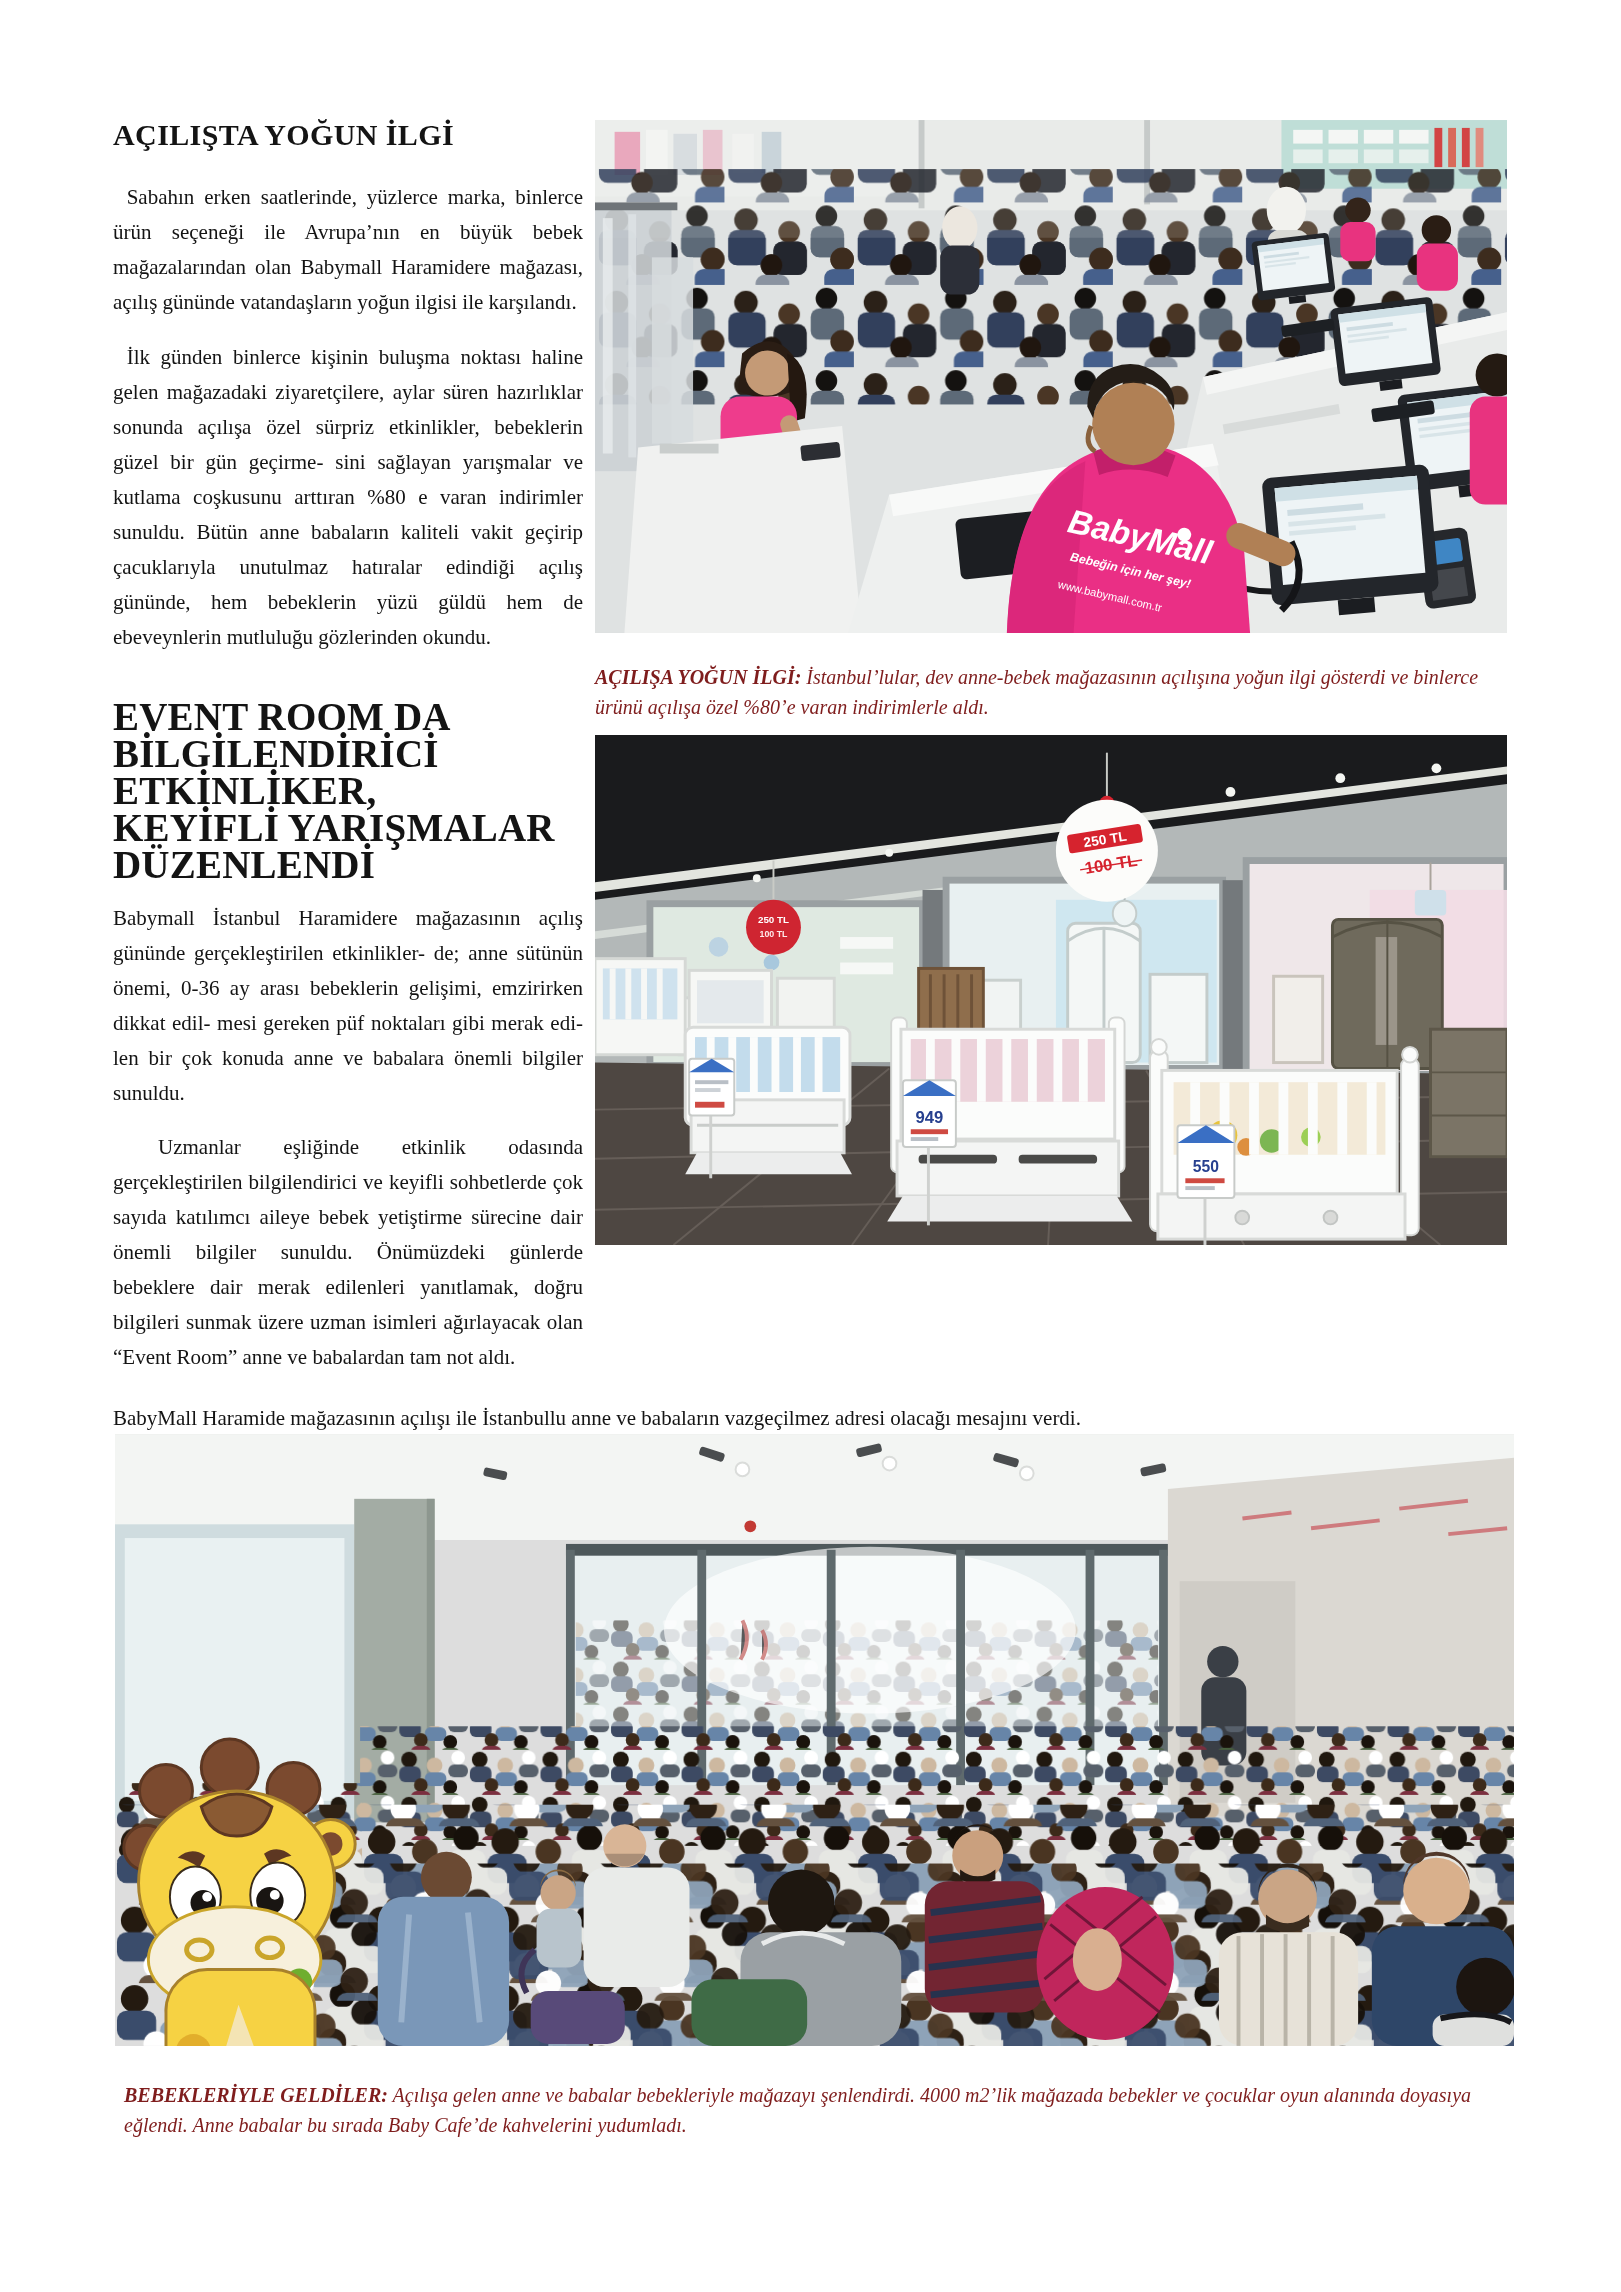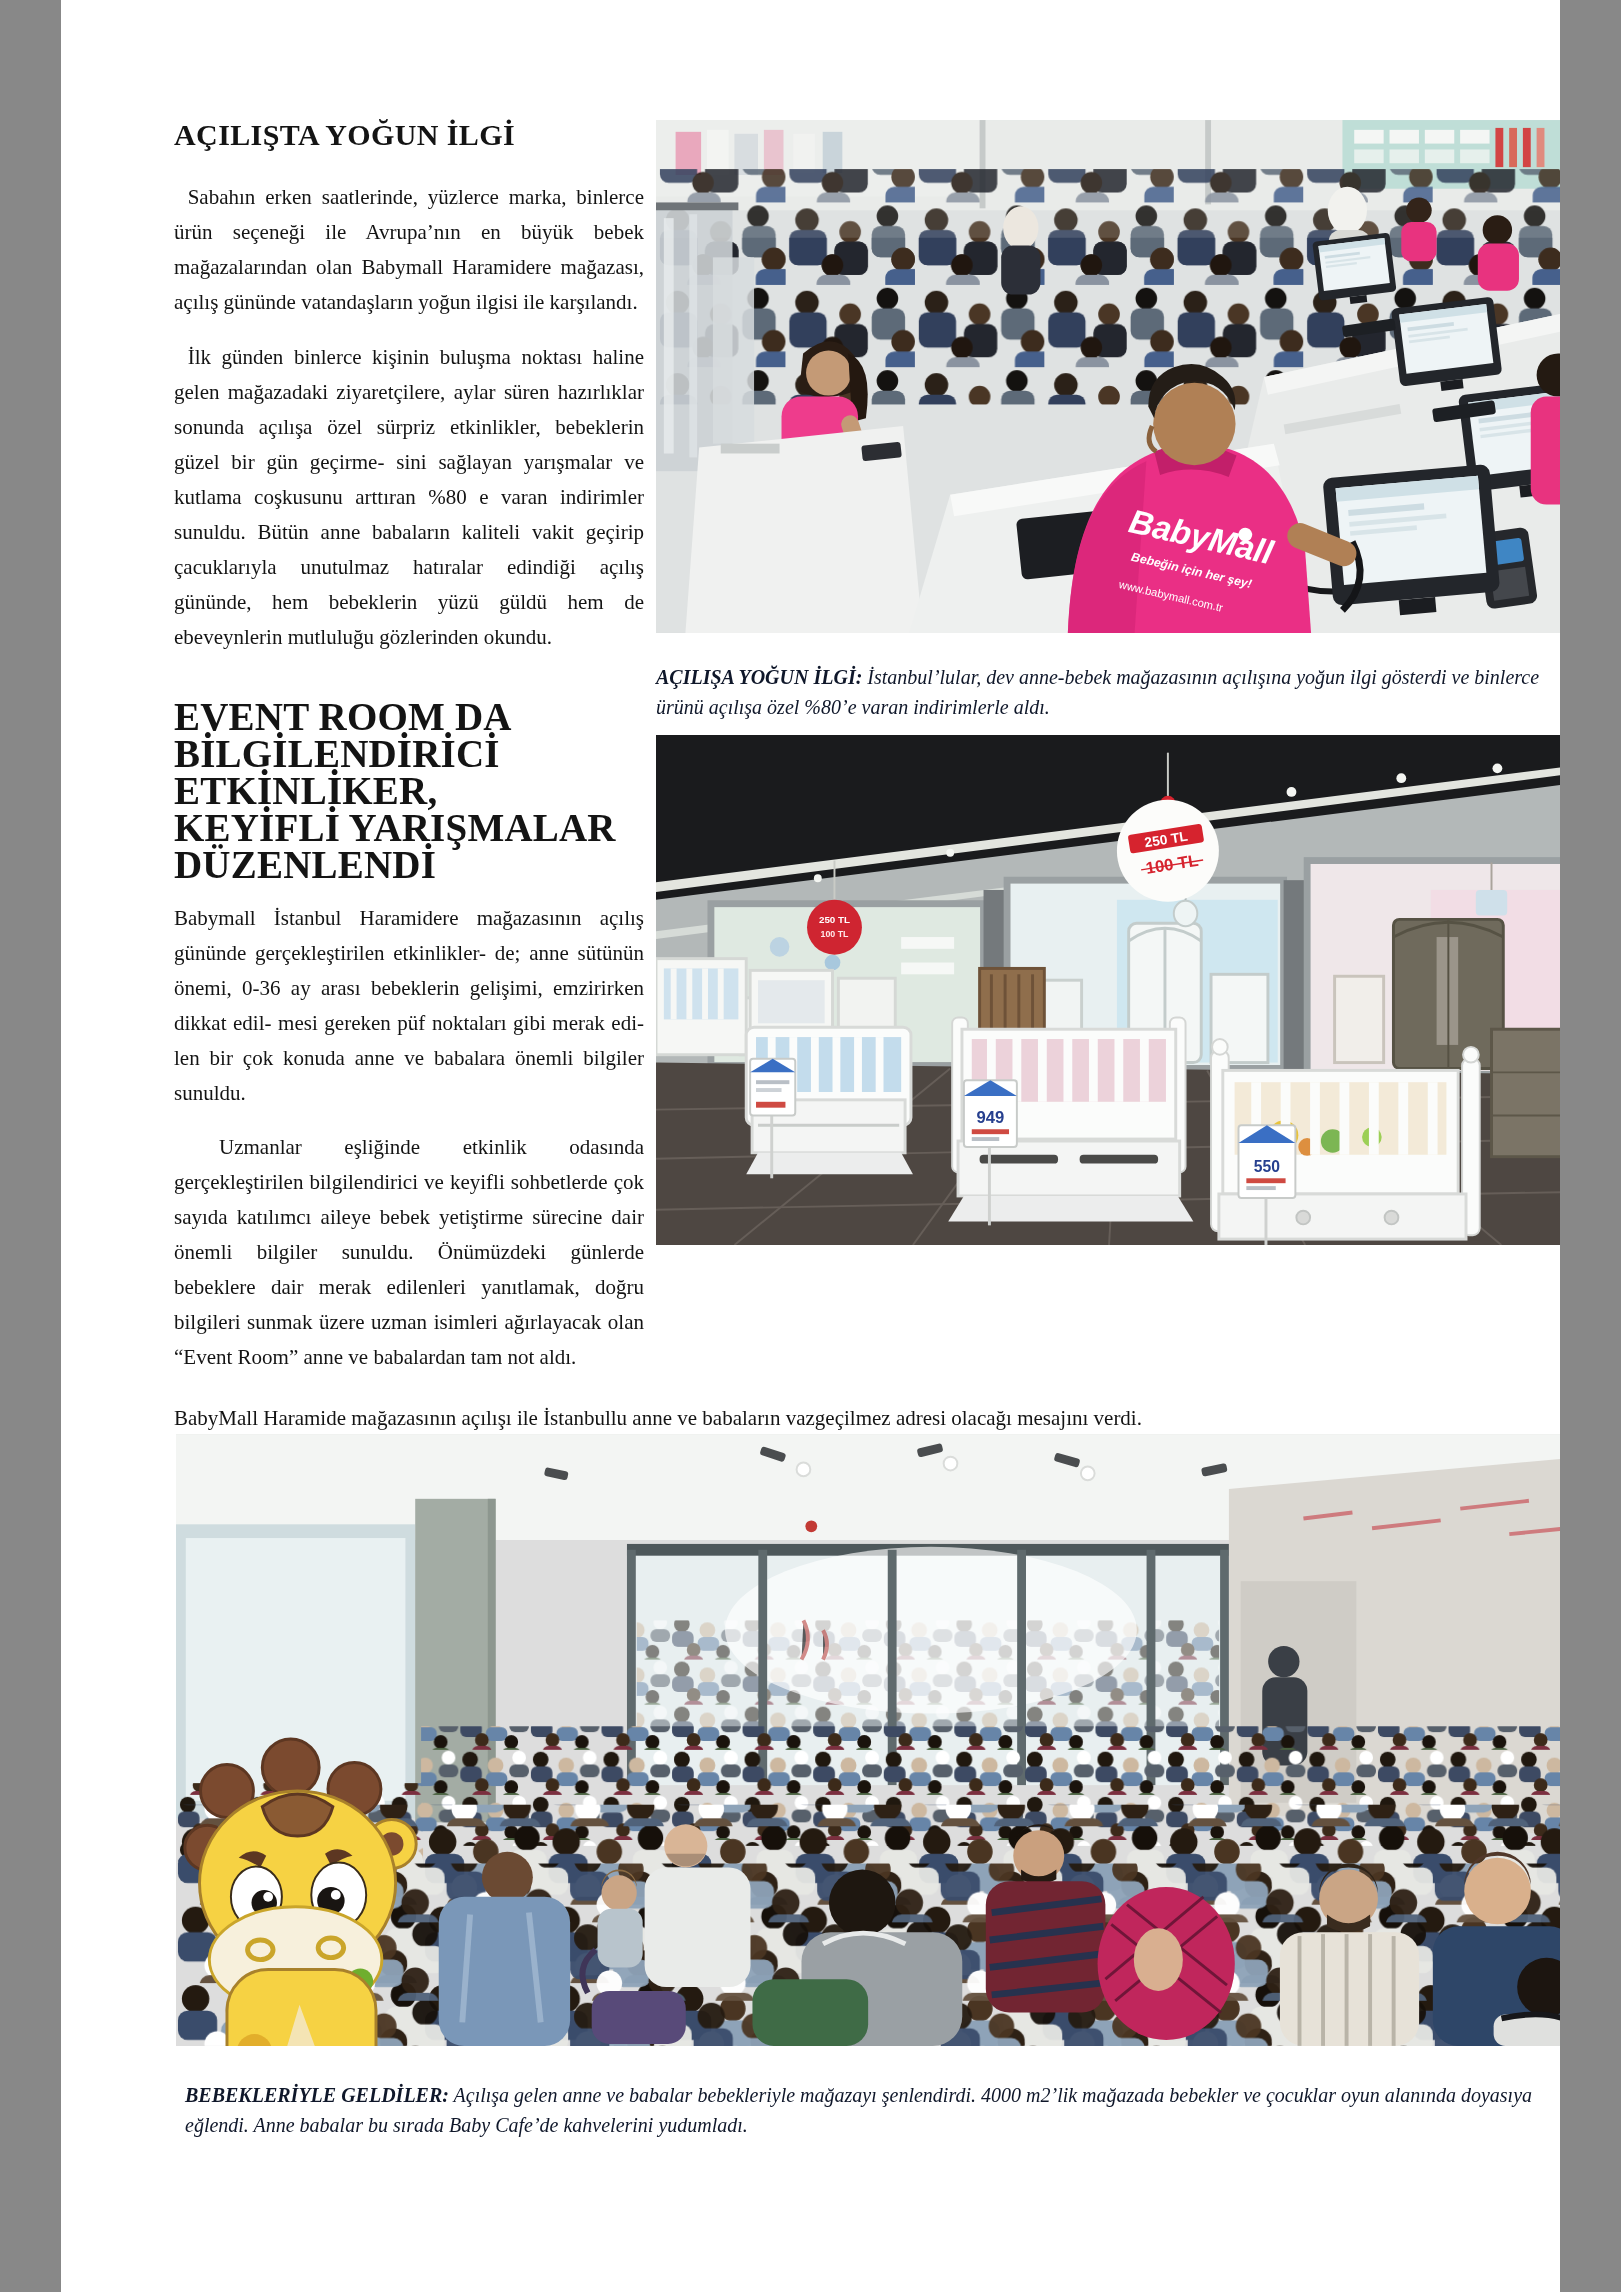--- a/index.html
+++ b/index.html
@@ -1,32 +1,32 @@
 <!DOCTYPE html>
 <html><head>
 <meta charset="utf-8">
 <style>
   html,body{margin:0;padding:0;background:#888;}
   .page{
-    position:relative;width:1499px;height:2293px;background:#ffffff;
+    position:relative;width:1621px;height:2293px;background:#ffffff;
     font-family:"Liberation Serif","DejaVu Serif",serif;color:#141414;
     margin:0 auto;overflow:hidden;
   }
   .left-col{position:absolute;left:113px;top:116px;width:470px;}
   .h1{font-size:30px;line-height:37px;font-weight:bold;letter-spacing:0.4px;margin:0 0 27.4px 0;}
   .h2{font-size:39px;line-height:37px;font-weight:bold;letter-spacing:0.2px;margin:43px 0 17.6px 0;white-space:pre-line;}
   .body-p{font-size:21px;line-height:35px;text-align:justify;margin:0 0 19.6px 0;}
   .ind-sm{text-indent:13.7px;}
   .ind-lg{text-indent:45px;}
   .photo{position:absolute;overflow:hidden;background:#ddd;}
   .photo svg{display:block;}
   #photo1{left:595px;top:120px;width:912px;height:513px;}
   #photo2{left:595px;top:735px;width:912px;height:510px;}
   #photo3{left:115px;top:1434px;width:1399px;height:612px;}
-  .caption{position:absolute;font-style:italic;font-size:20px;line-height:30px;color:#0f172a;text-align:left;}
+  .caption{position:absolute;font-style:italic;font-size:20px;line-height:30px;color:#7f1d1d;text-align:left;}
   .caption .lead{font-weight:bold;}
   #caption1{left:595px;top:642px;width:921px;}
   #caption2{left:595px;top:1259px;width:921px;}
   #caption3{left:124px;top:2060px;width:1364px;}
   #closing-line{position:absolute;left:113px;top:1382px;width:1406px;font-size:21px;line-height:28px;margin-top:22px;}
   svg text{font-family:"Liberation Sans","DejaVu Sans",sans-serif;}
 </style>
 </head>
 <body>
 

